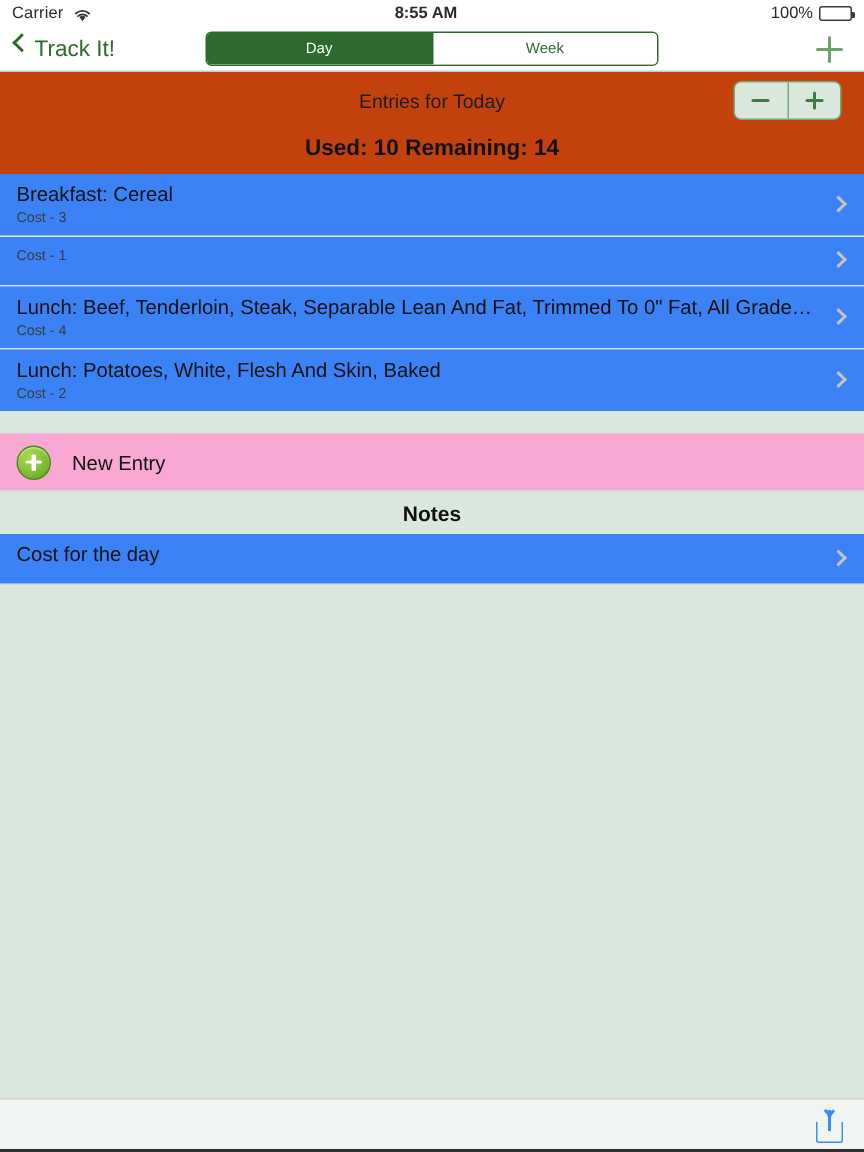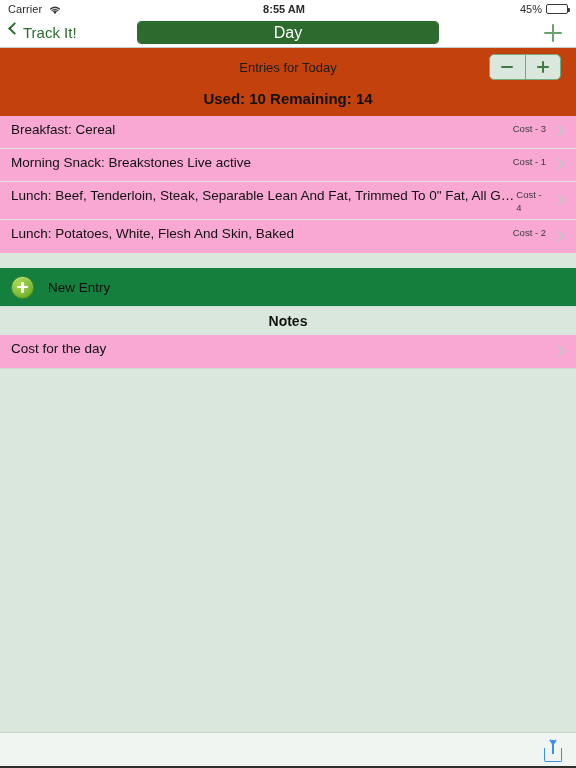--- a/index.html
+++ b/index.html
@@ -123,21 +123,21 @@
     border-radius: 4px;
     display: flex;
     overflow: hidden;
     background: #ffffff;
   }
   .seg {
     flex: 1;
     display: flex;
     align-items: center;
     justify-content: center;
-    font-size: 16px;
+    font-size: 10px;
     color: #2d6a2d;
     cursor: pointer;
     background: #ffffff;
   }
   .seg.active {
     background: #2d6a2d;
     color: #ffffff;
   }
   .seg + .seg { border-left: 1px solid #2d6a2d; }
   .nav-add {
@@ -213,27 +213,27 @@
     position: absolute;
     background: #3f7a42;
     border-radius: 1px;
   }
   .plus-glyph::before { left: 5px; top: 0; width: 2px; height: 12px; }
   .plus-glyph::after  { top: 5px; left: 0; height: 2px; width: 12px; }
 
   
   .list-group { background: #ffffff; }
   .row {
-    background: #f9a8d4;
+    background: #3b82f6;
     min-height: 33px;
     padding: 5px 30px 5px 11px;
     position: relative;
     display: flex;
-    flex-direction: row;
-    justify-content: space-between;
+    flex-direction: column;
+    justify-content: flex-start;
     cursor: pointer;
     border-bottom: 1px solid #e2e2e2;
   }
   .row:last-child { border-bottom: none; }
   .row-title {
     font-size: 13.5px;
     color: #111111;
     line-height: 17px;
     white-space: nowrap;
     overflow: hidden;
@@ -256,21 +256,21 @@
     transform: rotate(45deg);
   }
 
   .gap {
     height: 15px;
     background: #d9e7dc;
   }
 
   
   .new-entry-row {
-    background: #15803d;
+    background: #f9a8d4;
     height: 38px;
     display: flex;
     align-items: center;
     padding: 0 11px;
     cursor: pointer;
   }
   .plus-circle {
     width: 23px; height: 23px;
     border-radius: 50%;
     background: radial-gradient(circle at 35% 28%, #a9d84a 0%, #8cc63f 42%, #5f9e22 100%);
@@ -371,33 +371,34 @@
       <span class="wifi-icon">
         <svg width="12" height="10" viewBox="0 0 12 10">
           <path d="M6 9.2 L3.9 6.3 A3.6 3.6 0 0 1 8.1 6.3 Z" fill="#3a3a3a"></path>
           <path d="M1.6 4.0 A6.4 6.4 0 0 1 10.4 4.0" stroke="#3a3a3a" stroke-width="1.3" fill="none" stroke-linecap="round"></path>
           <path d="M3.0 5.7 A4.4 4.4 0 0 1 9.0 5.7" stroke="#3a3a3a" stroke-width="1.2" fill="none" stroke-linecap="round"></path>
         </svg>
       </span>
     </div>
     <div class="status-center">8:55 AM</div>
     <div class="status-right">
-      <span>45%</span>
+      <span>100%</span>
       <span class="battery"><span class="battery-fill"></span></span>
     </div>
   </div>
 
   <div class="nav-bar">
     <div class="back-button">
       <span class="chevron-left"></span>
       <span>Track It!</span>
     </div>
 
     <div class="segmented">
       <div class="seg active">Day</div>
+      <div class="seg">Week</div>
     </div>
 
     <div class="nav-add"></div>
   </div>
 
   <div class="summary">
     <div class="summary-title">Entries for Today</div>
     <div class="summary-counts">Used: 10 Remaining: 14</div>
     <div class="stepper">
       <div class="stepper-btn">
@@ -409,21 +410,20 @@
     </div>
   </div>
 
   <div class="list-group">
     <div class="row">
       <div class="row-title">Breakfast: Cereal</div>
       <div class="row-sub">Cost - 3</div>
       <span class="chevron-right"></span>
     </div>
     <div class="row">
-      <div class="row-title">Morning Snack: Breakstones Live active</div>
       <div class="row-sub">Cost - 1</div>
       <span class="chevron-right"></span>
     </div>
     <div class="row">
       <div class="row-title">Lunch: Beef, Tenderloin, Steak, Separable Lean And Fat, Trimmed To 0" Fat, All Grades, Coo...</div>
       <div class="row-sub">Cost - 4</div>
       <span class="chevron-right"></span>
     </div>
     <div class="row">
       <div class="row-title">Lunch: Potatoes, White, Flesh And Skin, Baked</div>

